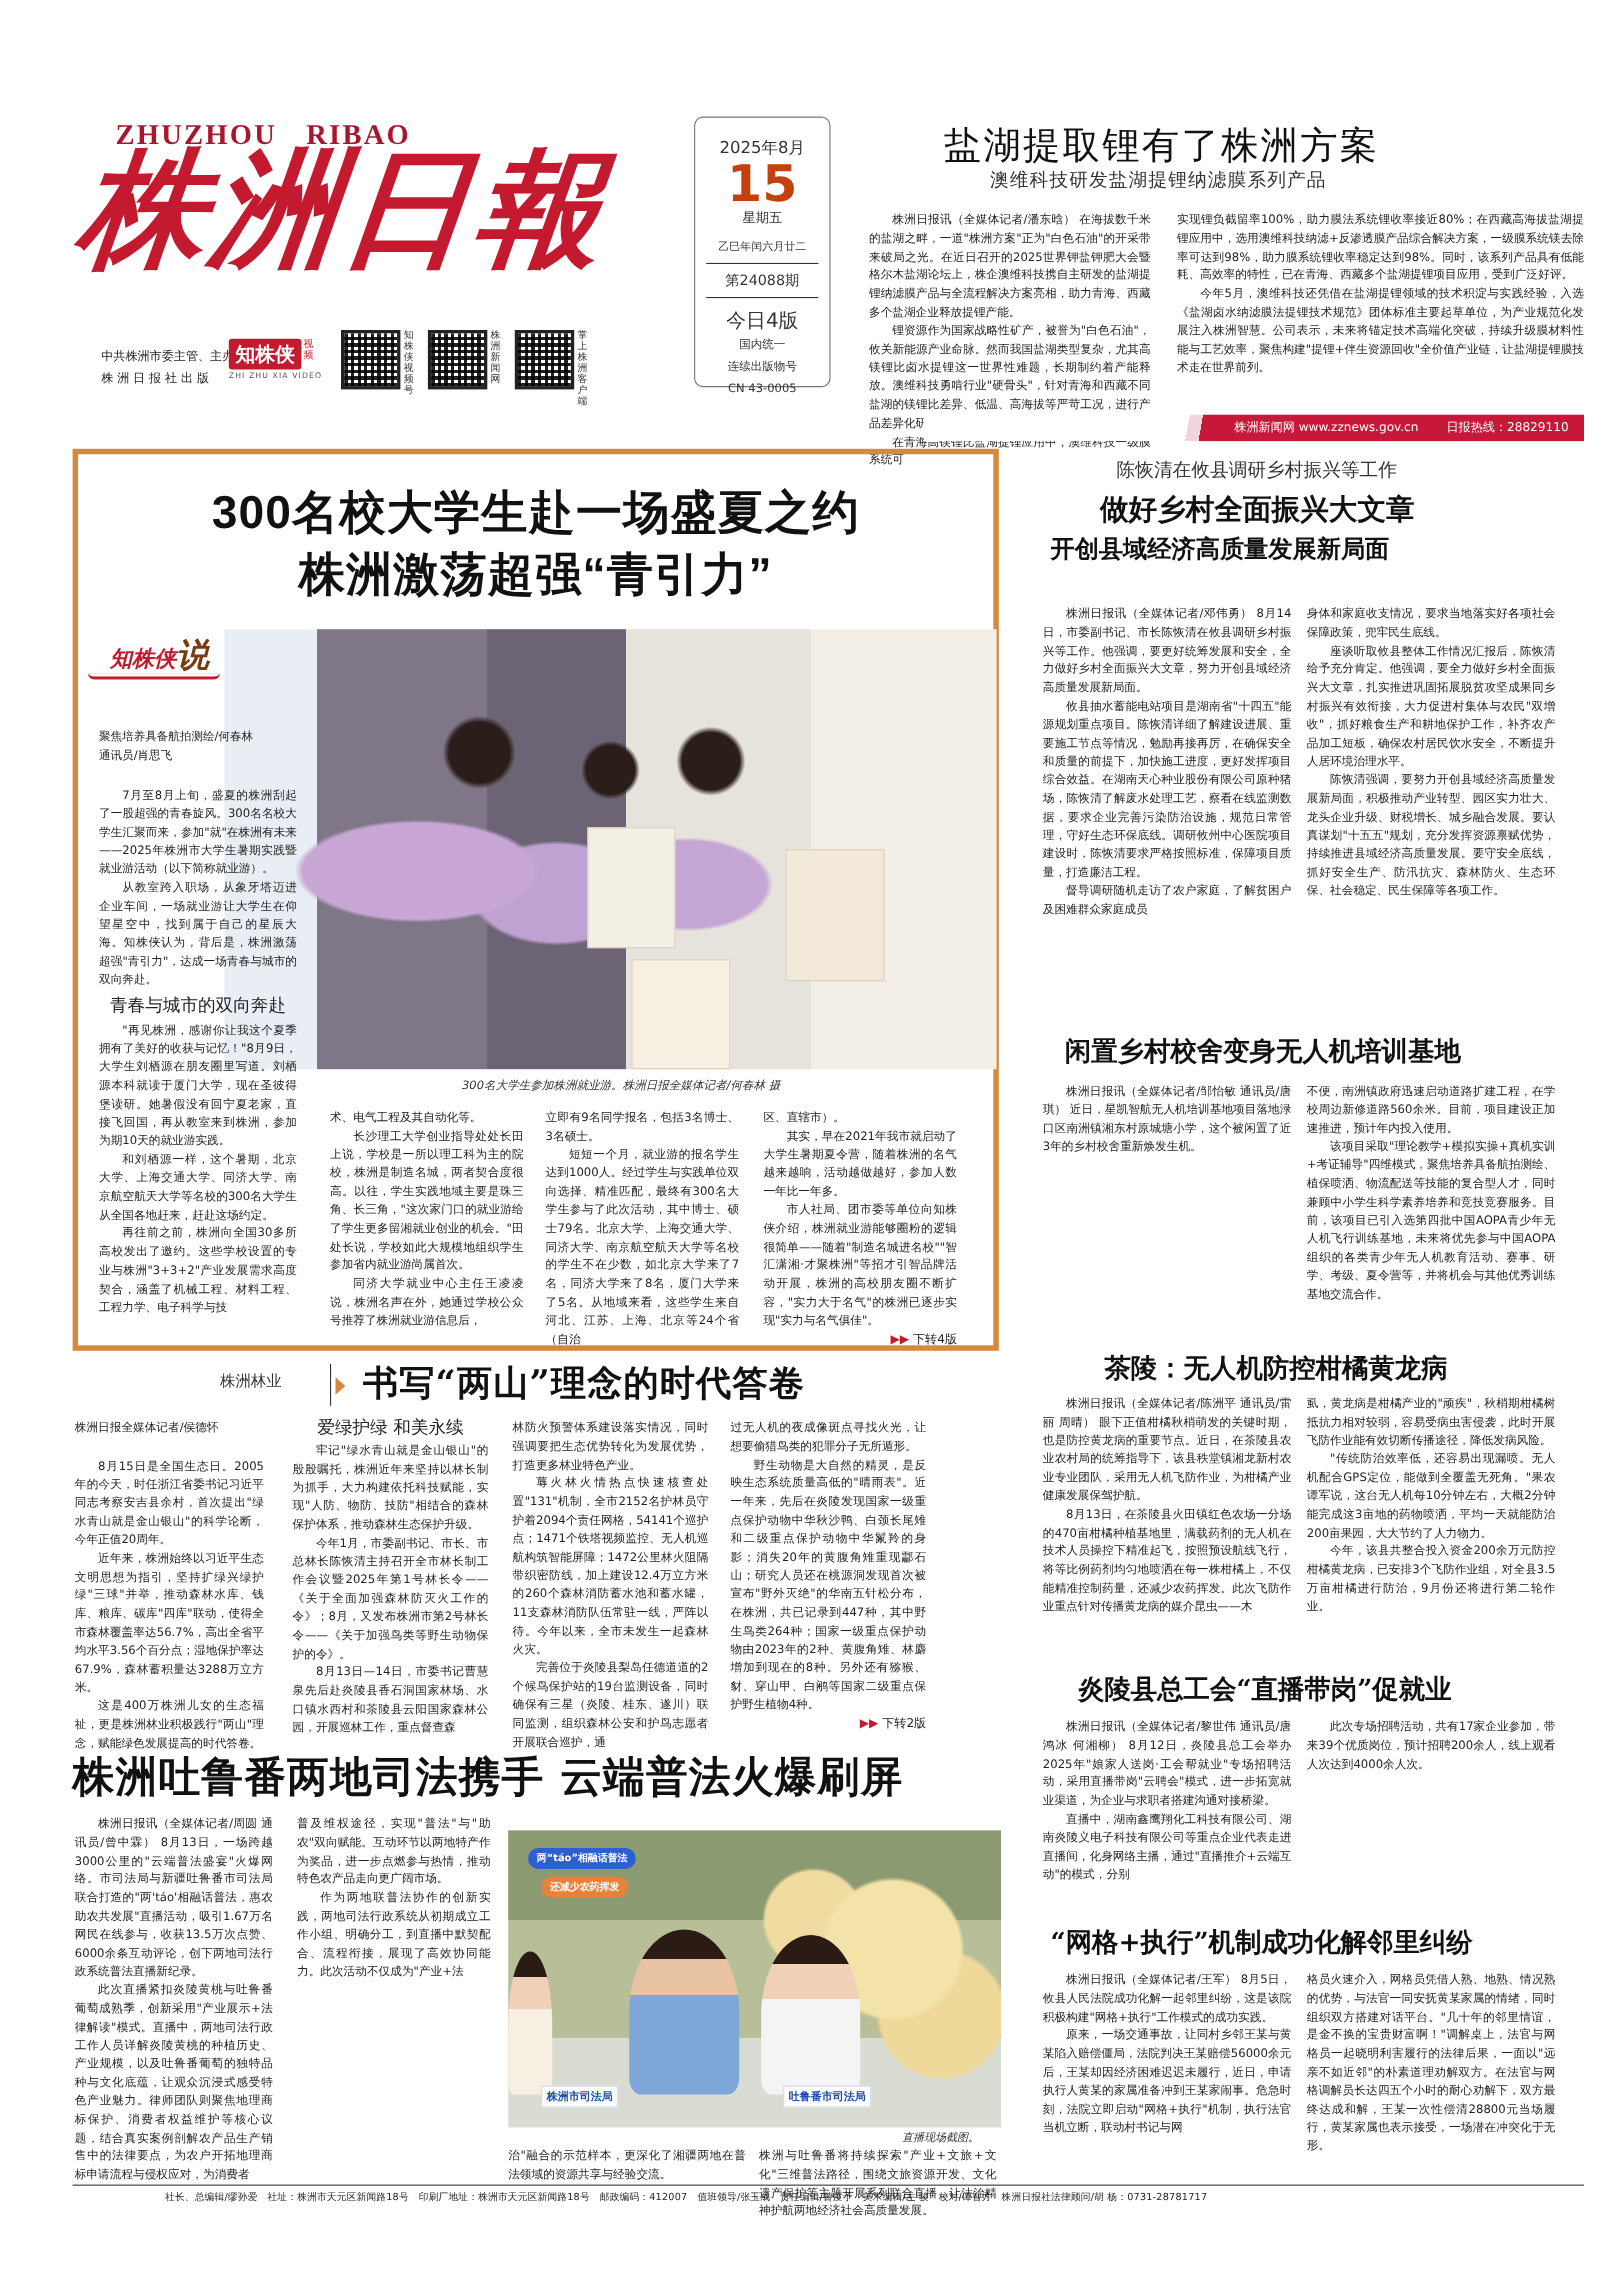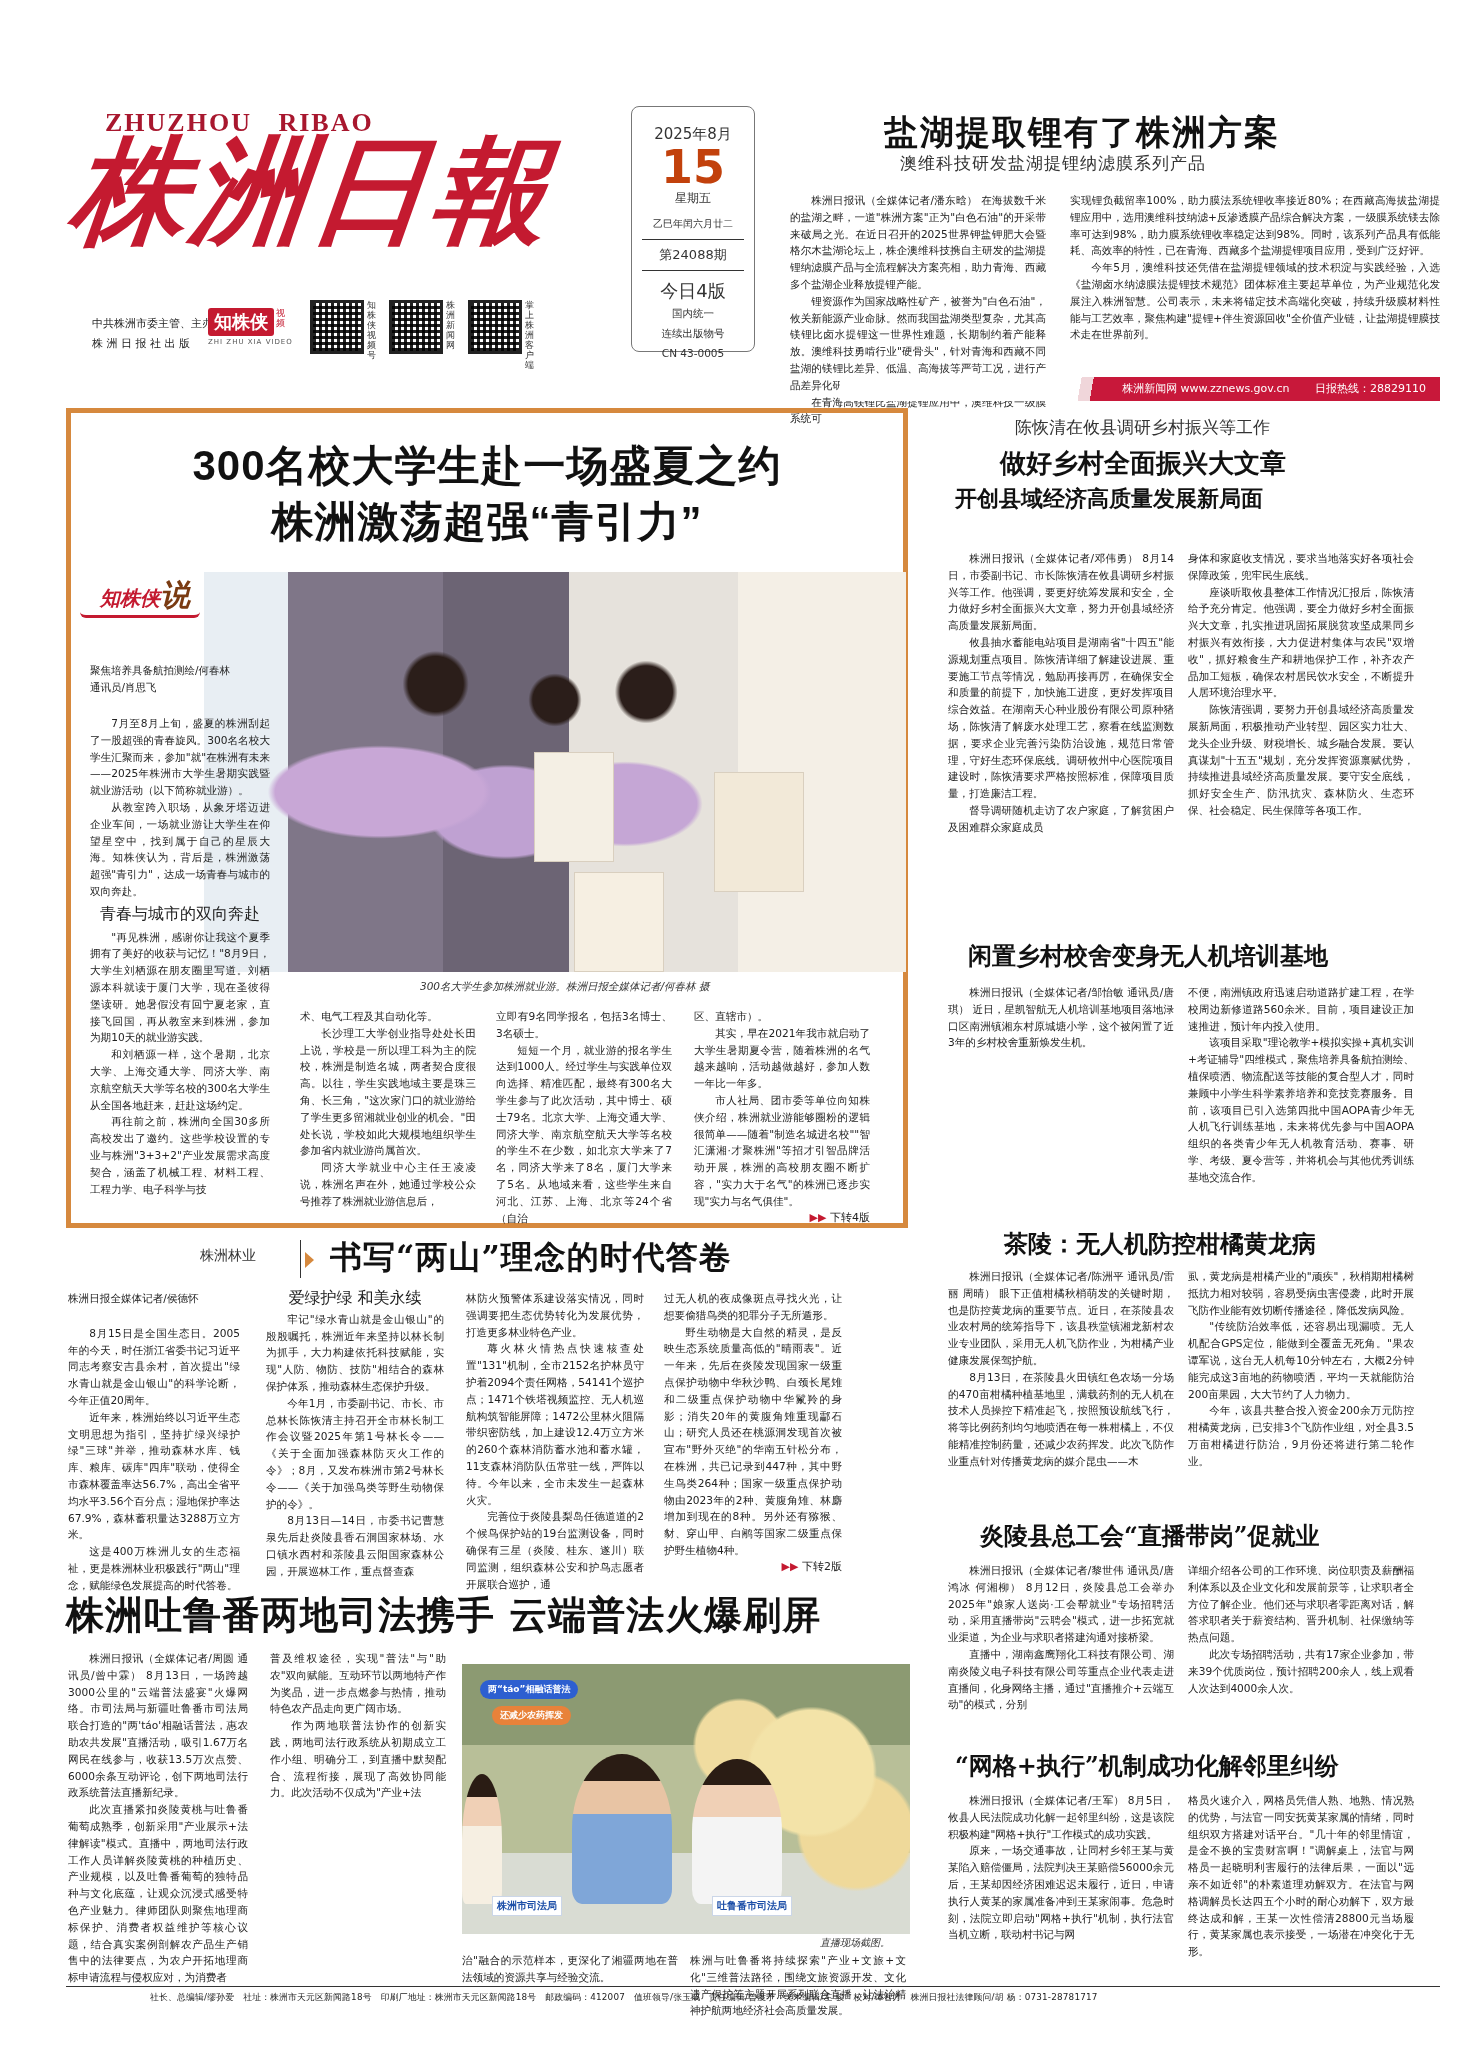--- a/index.html
+++ b/index.html
@@ -18,21 +18,21 @@
       background-blend-mode: multiply; border: 3px solid #222; }
   .qr-label { font-size: 9px; width: 10px; line-height: 10px; color: #333; }
   .datebox { left: 631px; top: 106px; width: 124px; height: 246px; border: 1.5px solid #777; border-radius: 8px; text-align: center; color: #333; }
   .datebox .ym { margin-top: 18px; font-size: 15px; }
   .datebox .day { font-size: 46px; font-weight: bold; line-height: 46px; color: #c2410c; }
   .datebox .wk { font-size: 12px; }
   .datebox .lunar { font-size: 10px; margin-top: 10px; padding-bottom: 8px; border-bottom: 1.5px solid #333; margin-left: 10px; margin-right: 10px; }
   .datebox .issue { font-size: 13px; padding: 6px 0; border-bottom: 1.5px solid #333; margin-left: 10px; margin-right: 10px; }
   .datebox .pages { font-size: 18px; margin-top: 8px; }
   .datebox .small { font-size: 10.5px; line-height: 20px; }
-  .lead-title { left: 884px; top: 110px; font-size: 34px; font-weight: bold; letter-spacing: 2px; }
+  .lead-title { left: 858px; top: 110px; font-size: 34px; font-weight: normal; letter-spacing: 2px; }
   .lead-sub { left: 900px; top: 152px; font-size: 17px; color: #333; letter-spacing: 1px; }
   .body-text { font-size: 10.6px; line-height: 16.8px; text-align: justify; color: #222; }
   .ind { text-indent: 2em; }
   .banner { left: 840px; top: 377px; width: 600px; height: 24px; background: linear-gradient(100deg, #fff 0 40%, #f0d6da 40% 42%, #c8183a 42%); color: #fff; font-size: 11px; line-height: 24px; text-align: right; padding-right: 14px; }
   .banner span { margin-left: 22px; }
   .feature-box { left: 66px; top: 408px; width: 842px; height: 820px; border: 5px solid #d6893e; }
   .feature-title { left: 70px; top: 438px; width: 834px; text-align: center; font-family: "Liberation Sans", sans-serif; font-weight: bold; font-size: 42px; line-height: 56px; letter-spacing: 1px; }
   .photo { left: 204px; top: 572px; width: 702px; height: 400px; background:
       radial-gradient(ellipse at 25% 55%, #c8a7d6 0 14%, transparent 15%),
       radial-gradient(ellipse at 43% 60%, #bfa1d2 0 13%, transparent 14%),
@@ -255,21 +255,20 @@
   <p class="ind">"传统防治效率低，还容易出现漏喷。无人机配合GPS定位，能做到全覆盖无死角。"果农谭军说，这台无人机每10分钟左右，大概2分钟能完成这3亩地的药物喷洒，平均一天就能防治200亩果园，大大节约了人力物力。</p>
   <p class="ind">今年，该县共整合投入资金200余万元防控柑橘黄龙病，已安排3个飞防作业组，对全县3.5万亩柑橘进行防治，9月份还将进行第二轮作业。</p>
 </div>
 
 <div class="abs serif-title" style="left:980px;top:1520px;font-size:24px;">炎陵县总工会“直播带岗”促就业</div>
 <div class="col body-text" style="left:948px;top:1562px;width:226px;">
   <p class="ind">株洲日报讯（全媒体记者/黎世伟 通讯员/唐鸿冰 何湘柳） 8月12日，炎陵县总工会举办2025年"娘家人送岗·工会帮就业"专场招聘活动，采用直播带岗"云聘会"模式，进一步拓宽就业渠道，为企业与求职者搭建沟通对接桥梁。</p>
   <p class="ind">直播中，湖南鑫鹰翔化工科技有限公司、湖南炎陵义电子科技有限公司等重点企业代表走进直播间，化身网络主播，通过"直播推介+云端互动"的模式，分别</p>
 </div>
 <div class="col body-text" style="left:1188px;top:1562px;width:226px;">
-  <p>详细介绍各公司的工作环境、岗位职责及薪酬福利体系以及企业文化和发展前景等，让求职者全方位了解企业。他们还与求职者零距离对话，解答求职者关于薪资结构、晋升机制、社保缴纳等热点问题。</p>
   <p class="ind">此次专场招聘活动，共有17家企业参加，带来39个优质岗位，预计招聘200余人，线上观看人次达到4000余人次。</p>
 </div>
 
 <div class="abs serif-title" style="left:955px;top:1750px;font-size:24px;">“网格+执行”机制成功化解邻里纠纷</div>
 <div class="col body-text" style="left:948px;top:1792px;width:226px;">
   <p class="ind">株洲日报讯（全媒体记者/王军） 8月5日，攸县人民法院成功化解一起邻里纠纷，这是该院积极构建"网格+执行"工作模式的成功实践。</p>
   <p class="ind">原来，一场交通事故，让同村乡邻王某与黄某陷入赔偿僵局，法院判决王某赔偿56000余元后，王某却因经济困难迟迟未履行，近日，申请执行人黄某的家属准备冲到王某家闹事。危急时刻，法院立即启动"网格+执行"机制，执行法官当机立断，联动村书记与网</p>
 </div>
 <div class="col body-text" style="left:1188px;top:1792px;width:226px;">
   <p>格员火速介入，网格员凭借人熟、地熟、情况熟的优势，与法官一同安抚黄某家属的情绪，同时组织双方搭建对话平台。"几十年的邻里情谊，是金不换的宝贵财富啊！"调解桌上，法官与网格员一起晓明利害履行的法律后果，一面以"远亲不如近邻"的朴素道理劝解双方。在法官与网格调解员长达四五个小时的耐心劝解下，双方最终达成和解，王某一次性偿清28800元当场履行，黄某家属也表示接受，一场潜在冲突化于无形。</p>

